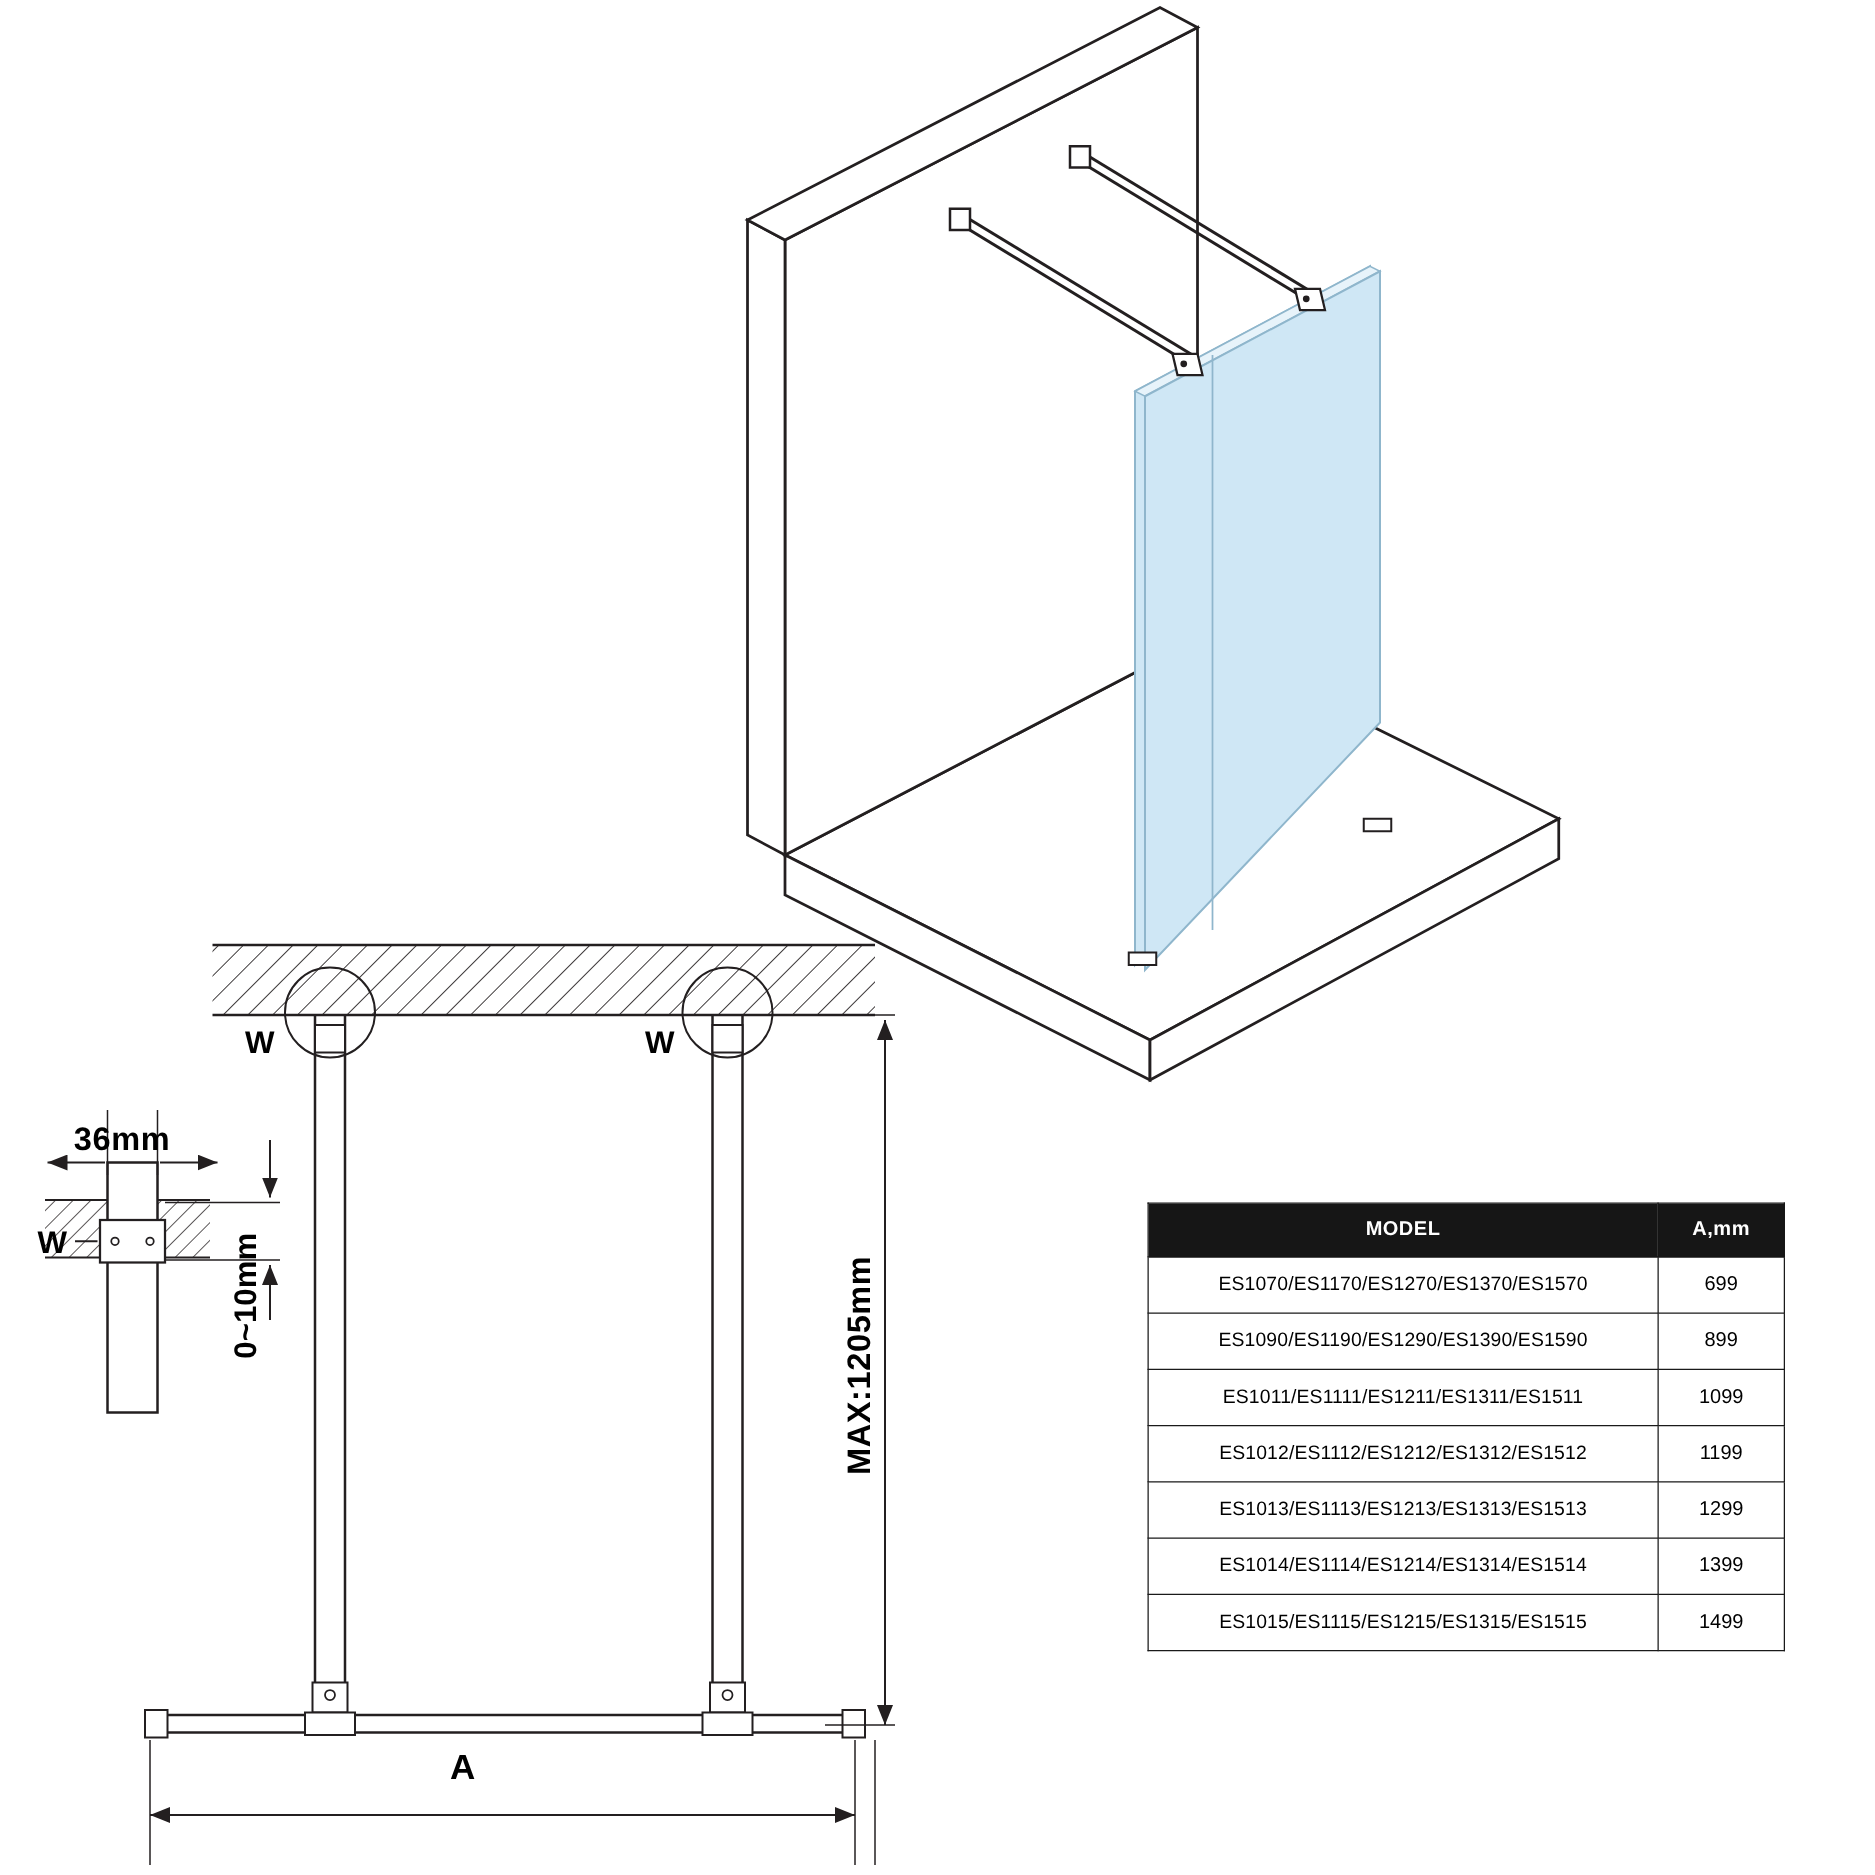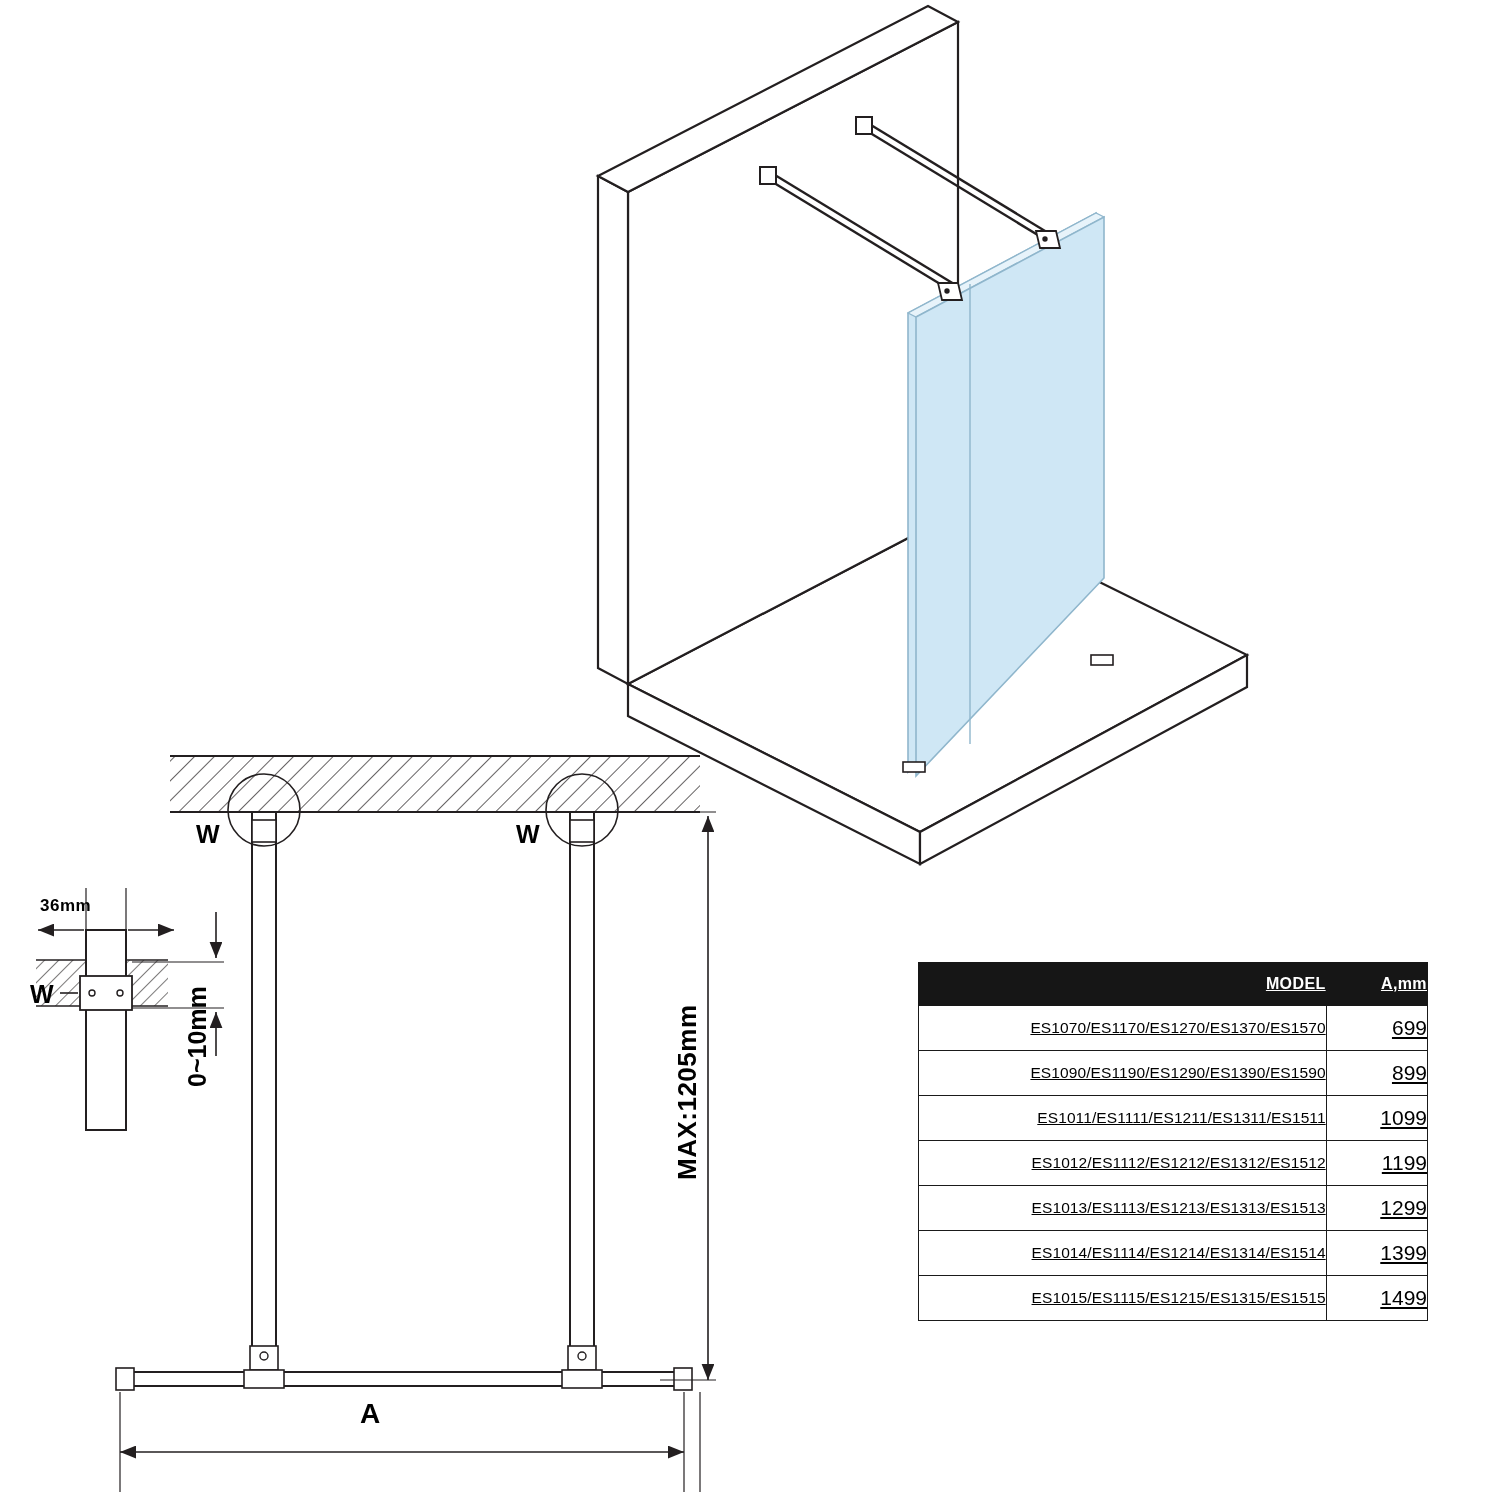--- a/index.html
+++ b/index.html
@@ -34,57 +34,56 @@
     top: 962px;
     width: 510px;
     border-collapse: collapse;
     font-family: "Liberation Sans", sans-serif;
     font-size: 15px;
   }
   .spec-table th, .spec-table td {
     border: 1px solid #1a1a1a;
     padding: 0;
     height: 44px;
-    text-align: right;
+    text-align: center;
     vertical-align: middle;
     font-weight: normal;
     color: #000;
-    text-decoration: underline;
   }
   .spec-table thead th {
     background: #161616;
     color: #ffffff;
     font-weight: bold;
     font-size: 16px;
     letter-spacing: 0.4px;
     height: 42px;
     border: 1px solid #161616;
   }
   .spec-table td.model-cell {
     width: 458px;
     font-size: 15.5px;
     letter-spacing: 0.1px;
   }
   .spec-table td.dim-cell {
     width: 125px;
-    font-size: 21px;
+    font-size: 16px;
     margin-top: 48px;
   }
   
   .lbl {
     position: absolute;
     font-family: "Liberation Sans", sans-serif;
     font-weight: bold;
     color: #000;
     white-space: nowrap;
   }
   .lbl-36mm {
-    left: 40px;
+    left: 59px;
     top: 896px;
-    font-size: 17px;
+    font-size: 26px;
     letter-spacing: 0.5px;
   }
   .lbl-010mm {
     left: 183px;
     top: 932px;
     font-size: 25px;
     transform-origin: left top;
     transform: rotate(-90deg) translate(-155px, 0);
   }
   .lbl-w-small {

